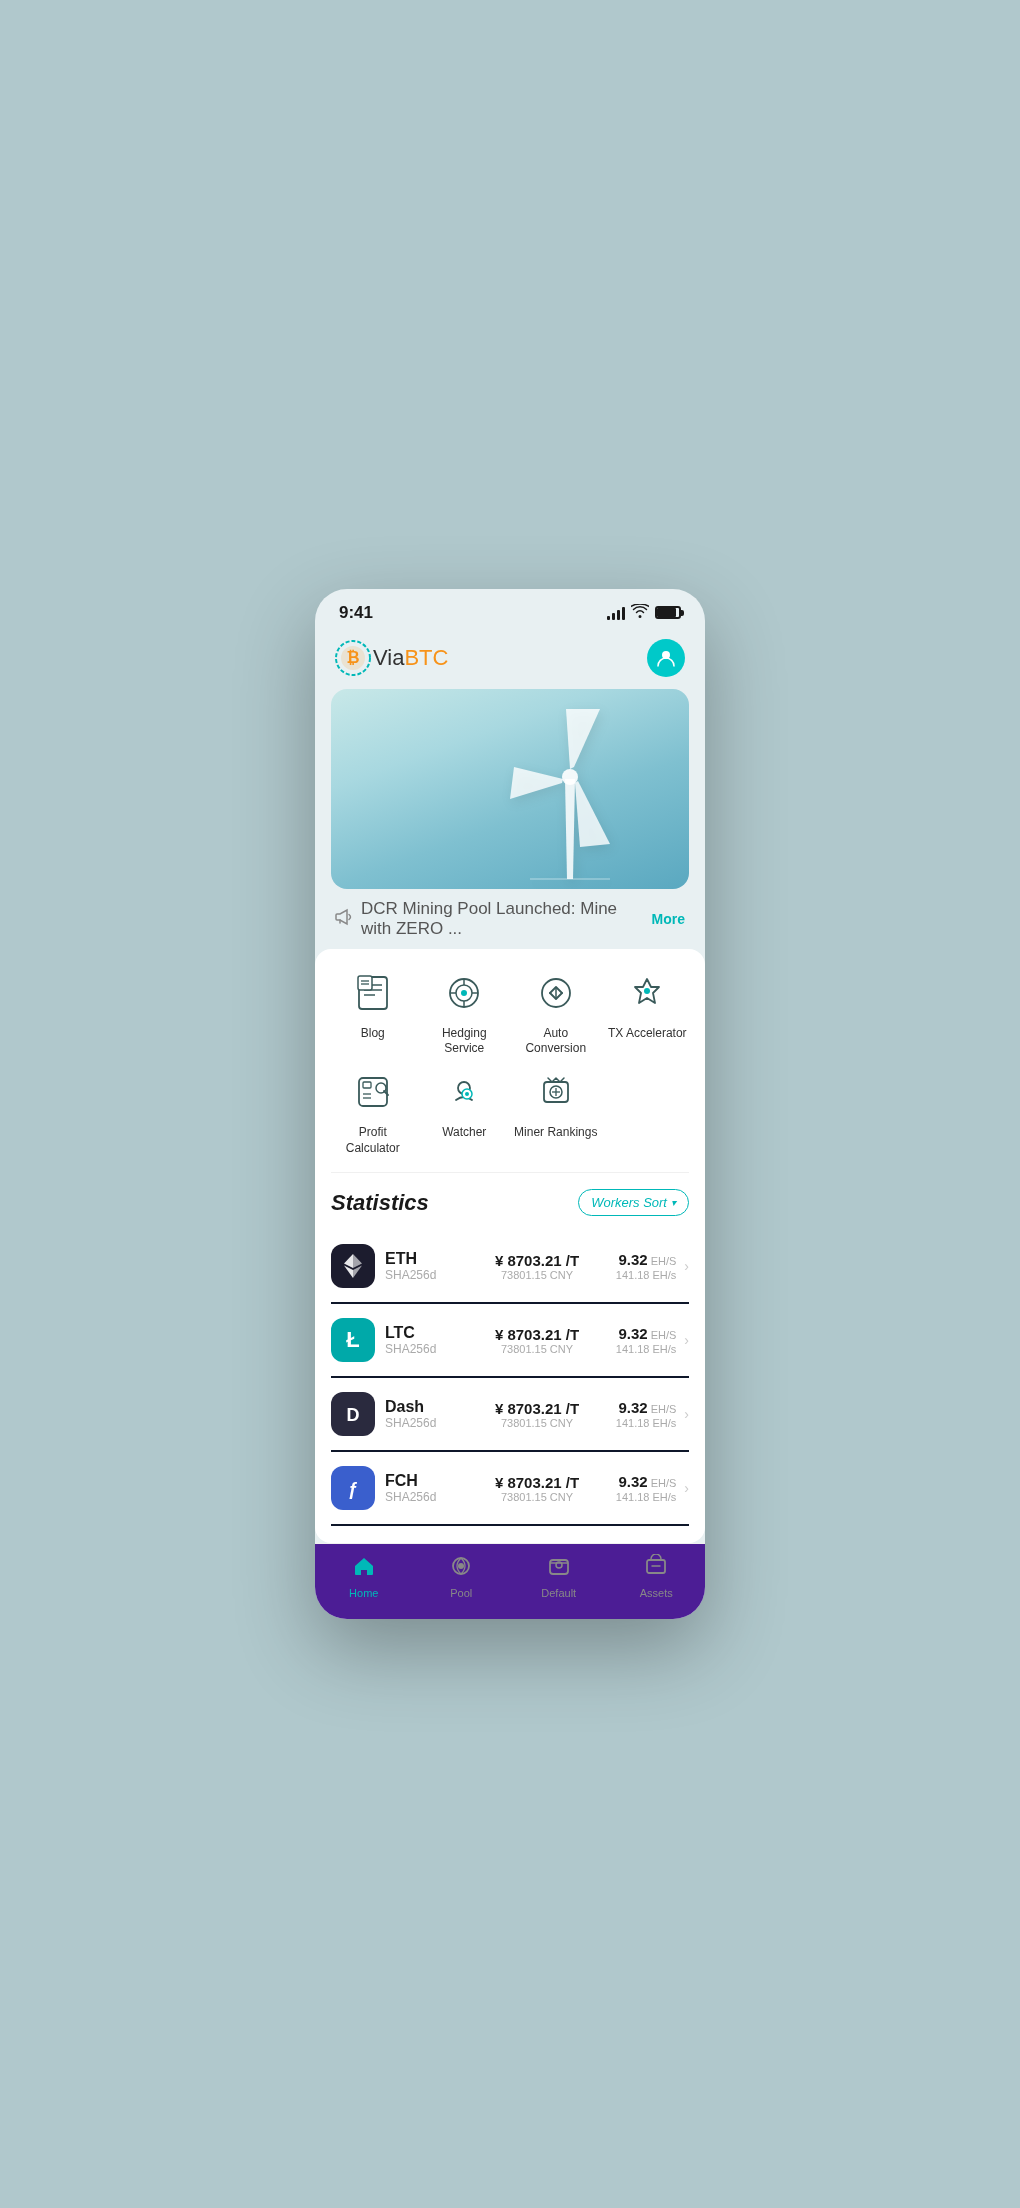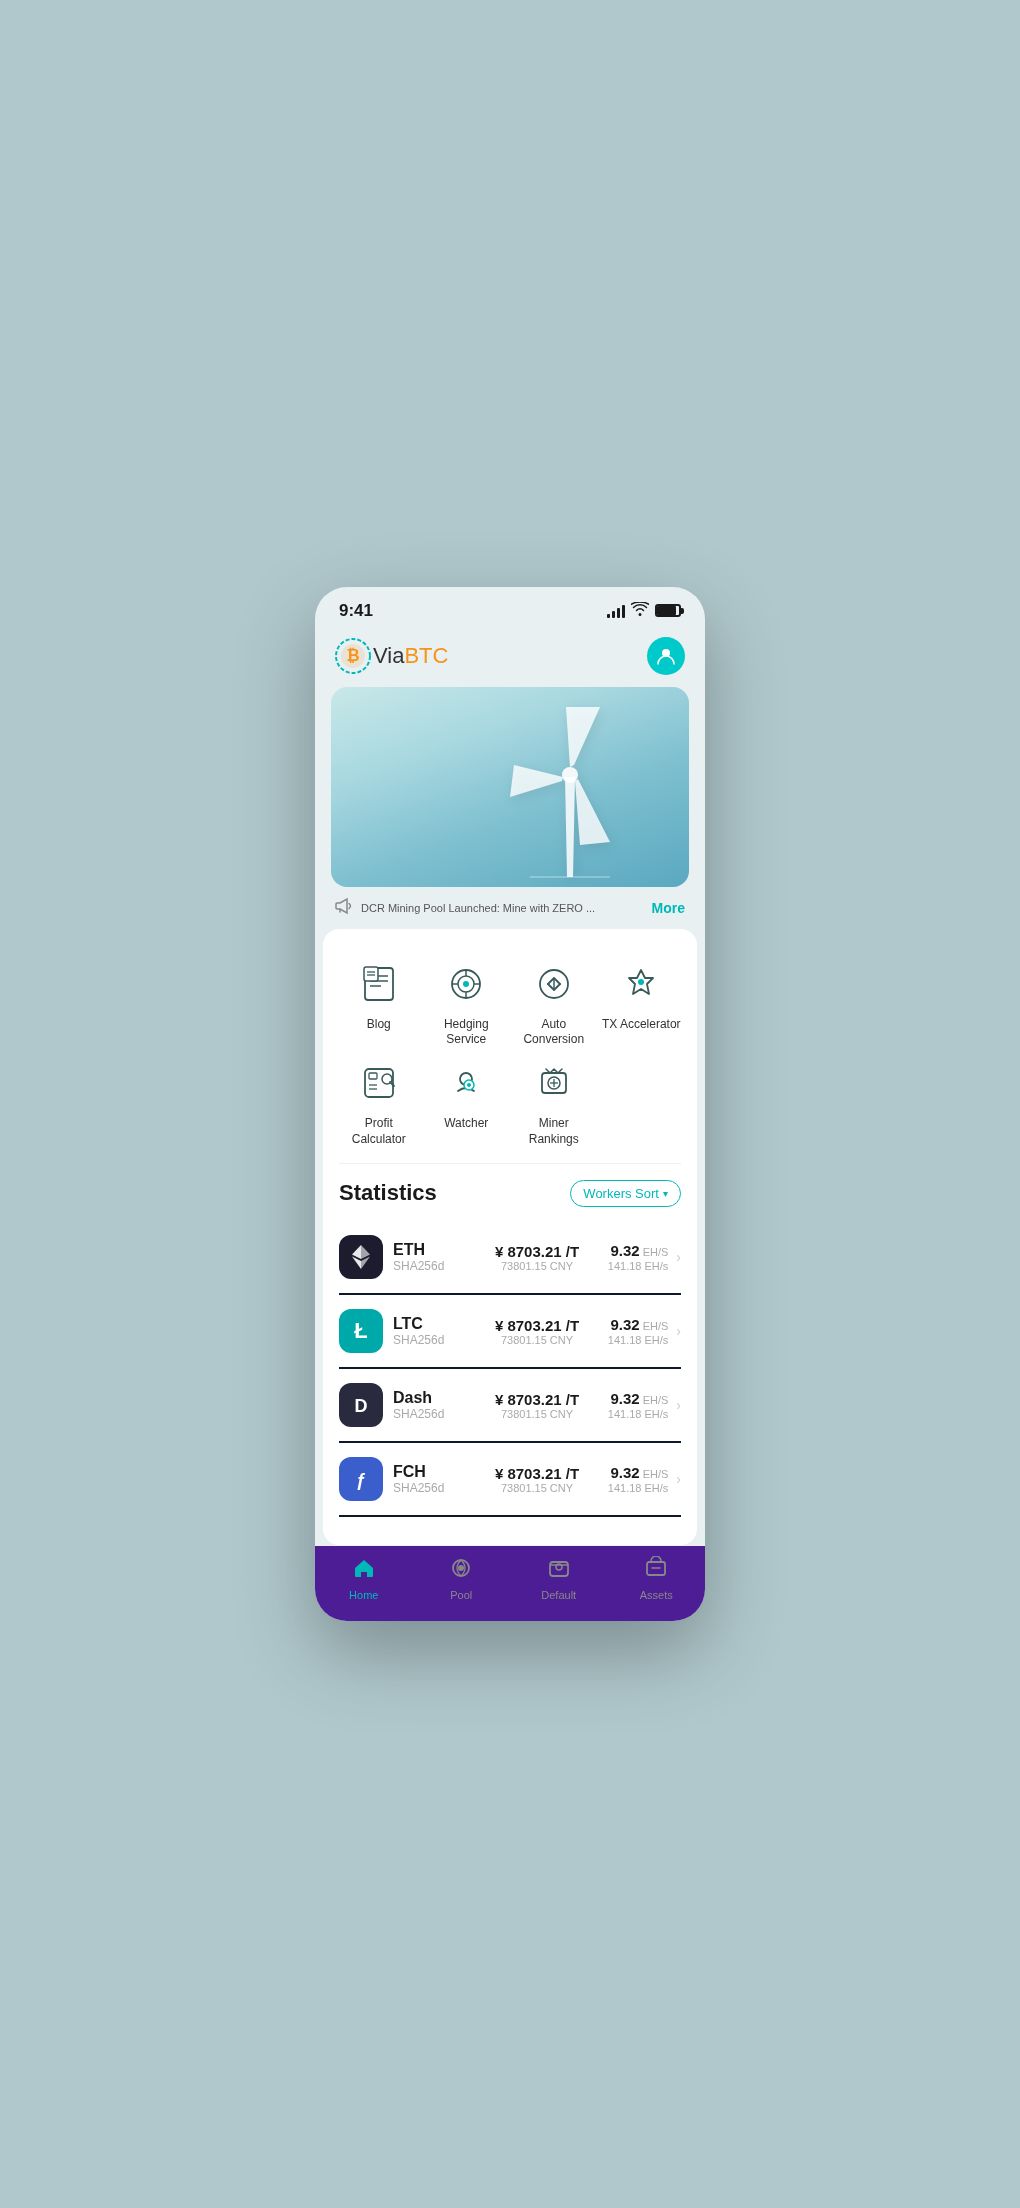--- a/index.html
+++ b/index.html
@@ -123,34 +123,34 @@
       align-items: center;
       padding: 10px 20px;
       gap: 8px;
     }
     .announce-icon {
       color: #888;
       font-size: 16px;
     }
     .announce-text {
       flex: 1;
-      font-size: 11px;
+      font-size: 17px;
       color: #555;
     }
     .announce-more {
       color: #00b8b8;
       font-size: 14px;
       font-weight: 600;
       cursor: pointer;
     }
     .main-card {
       background: white;
-      margin: 0 8px;
+      margin: 0 0;
       border-radius: 16px;
-      padding: 28px 16px;
+      padding: 17px 16px;
     }
     .quick-menu {
       display: grid;
       grid-template-columns: repeat(4, 1fr);
       gap: 16px 8px;
       margin-bottom: 8px;
     }
     .menu-item {
       display: flex;
       flex-direction: column;
@@ -177,22 +177,23 @@
       gap: 16px 8px;
     }
     .divider {
       height: 1px;
       background: #f0f0f0;
       margin: 16px 0;
     }
     .stats-header {
       display: flex;
       justify-content: space-between;
-      align-items: flex-start;
+      align-items: flex-end;
       margin-bottom: 14px;
+      font-style: italic;
     }
     .stats-title {
       font-size: 22px;
       font-weight: 800;
       color: #1a1a1a;
     }
     .sort-btn {
       display: flex;
       align-items: center;
       gap: 4px;

